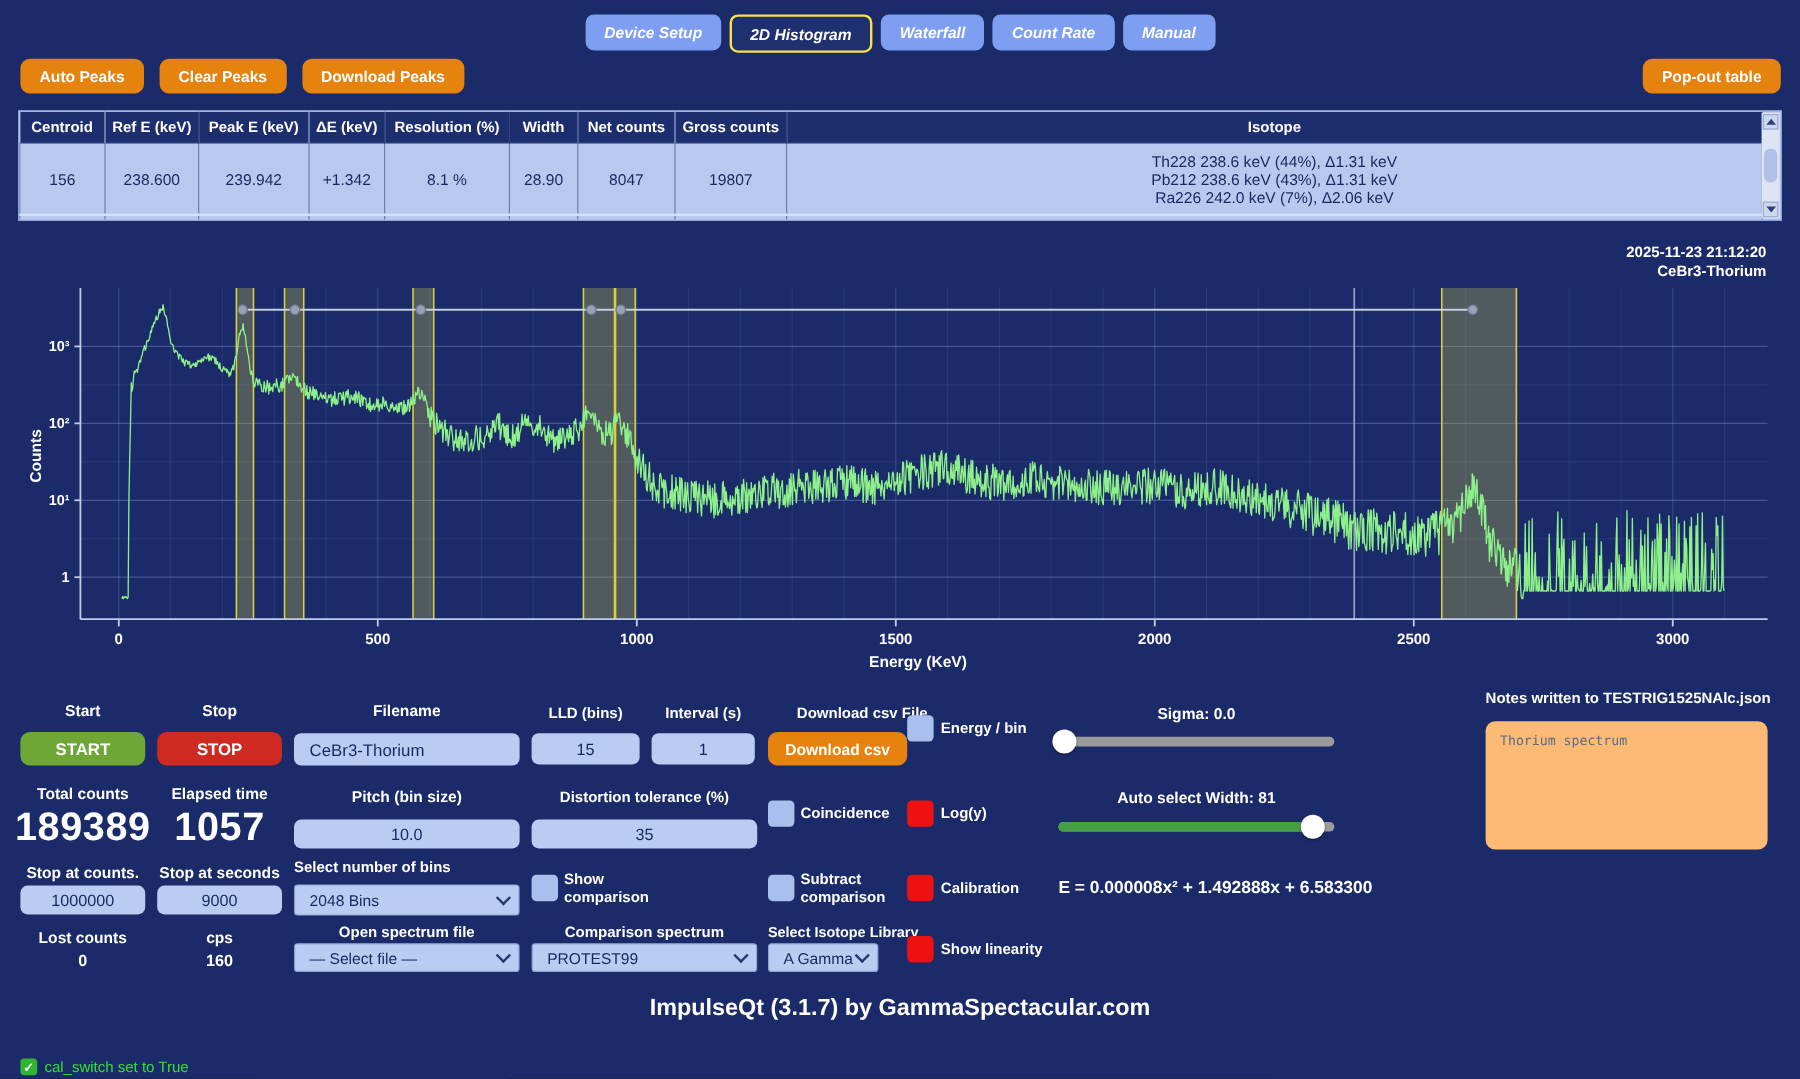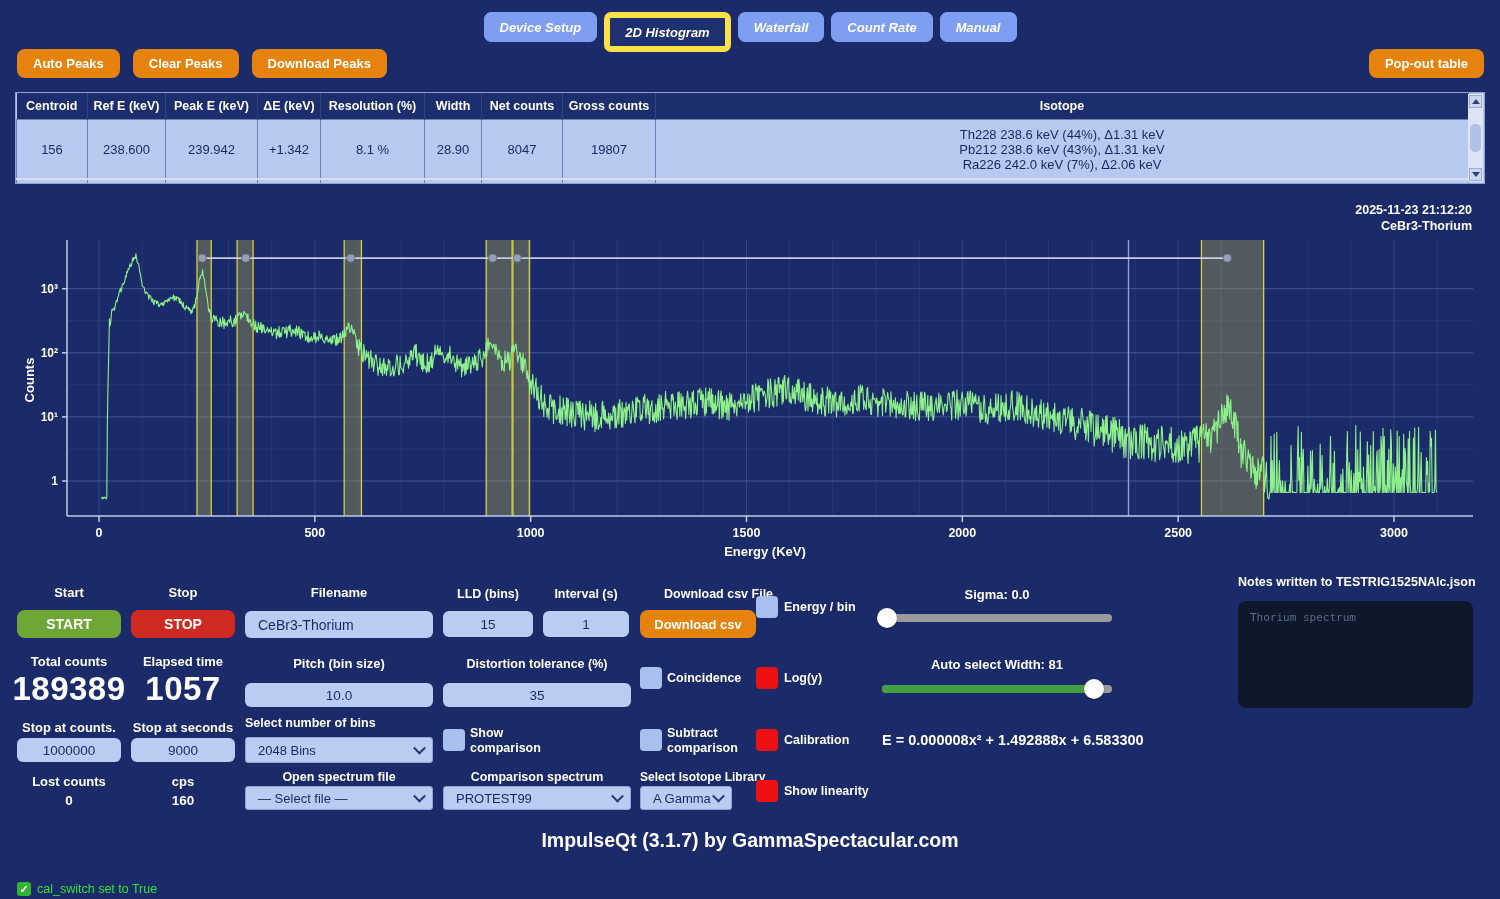--- a/index.html
+++ b/index.html
@@ -4,21 +4,21 @@
 <style>
   html,body{margin:0;padding:0;background:#101c4a;}
   .app{position:relative;width:1500px;height:899px;background:#1b2b69;overflow:hidden;
        font-family:"Liberation Sans",sans-serif;color:#fff;}
   .abs{position:absolute;}
 
   
   .tabs{position:absolute;top:12px;left:0;width:100%;display:flex;justify-content:center;gap:7px;font-style:italic;}
   .tab{height:28px;padding:0 15px;border-radius:7px;background:#7e9ef2;color:#fff;
        font-size:13px;font-weight:bold;display:flex;align-items:center;border:1px solid #7e9ef2;cursor:pointer;}
-  .tab.active{background:#1e3070;border:6px solid #fde047;}
+  .tab.active{background:#1e3070;border:2px solid #fde047;}
 
   
   .btn-orange{background:#e6830f;color:#fff;font-weight:bold;font-size:13px;border:none;
        border-radius:8px;height:29px;padding:0 16px;display:flex;align-items:center;cursor:pointer;}
   .peaksrow{position:absolute;top:49px;left:17px;display:flex;gap:13px;}
 
   
   .tablewrap{position:absolute;left:15px;top:92px;width:1470px;height:92px;background:#b7c9ee;
        border:1px solid #8fa3d6;box-sizing:border-box;overflow:hidden;}
   table.peaks{border-collapse:collapse;width:1453px;table-layout:fixed;}
@@ -60,21 +60,21 @@
        border-bottom:2px solid #24376f;transform:translateY(-70%) rotate(45deg);}
   .cb{position:absolute;width:22px;height:22px;border-radius:4px;background:#a9c0ee;cursor:pointer;}
   .cb.checked{background:#ee1111;}
   .cblbl{position:absolute;font-size:12.5px;font-weight:bold;color:#fff;line-height:15px;}
   .slider{position:absolute;height:20px;cursor:pointer;}
   .slider-track{position:absolute;top:6px;left:0;right:0;height:8px;border-radius:4px;background:#9b9b9b;}
   .slider-fill{position:absolute;top:6px;left:0;height:8px;border-radius:4px;background:#43a143;width:0;}
   .slider-handle{position:absolute;top:0;width:20px;height:20px;border-radius:50%;background:#fff;
        box-shadow:0 1px 2px rgba(0,0,0,.4);}
   .equation{position:absolute;font-size:14.5px;font-weight:bold;color:#fff;}
-  .notes{position:absolute;background:#0f172a;border:none;border-radius:8px;resize:none;outline:none;
+  .notes{position:absolute;background:#fdba74;border:none;border-radius:8px;resize:none;outline:none;
        font-family:"DejaVu Sans Mono",monospace;font-size:11px;color:#5a6b8c;padding:10px 12px;box-sizing:border-box;}
   .footer{position:absolute;left:0;top:829px;width:100%;text-align:center;font-size:19.5px;font-weight:bold;}
   .status{position:absolute;left:17px;top:882px;display:flex;align-items:center;gap:6px;
        color:#35e035;font-size:12.5px;}
   .status-ico{width:14px;height:14px;border-radius:3px;background:#2fb52f;color:#fff;font-size:11px;
        display:flex;align-items:center;justify-content:center;font-weight:bold;}
 </style>
 </head>
 <body>
 

